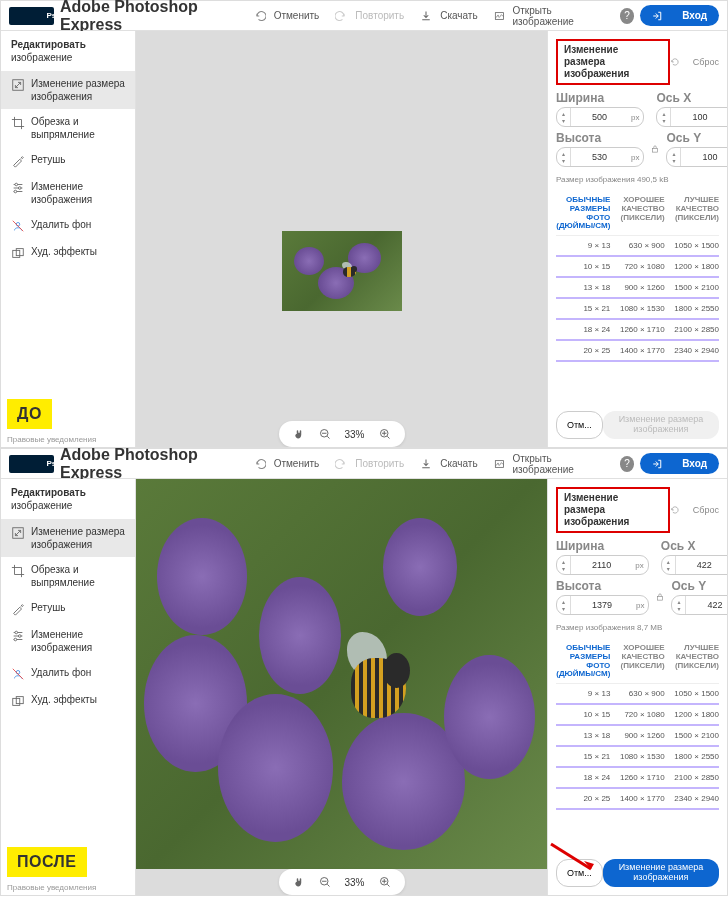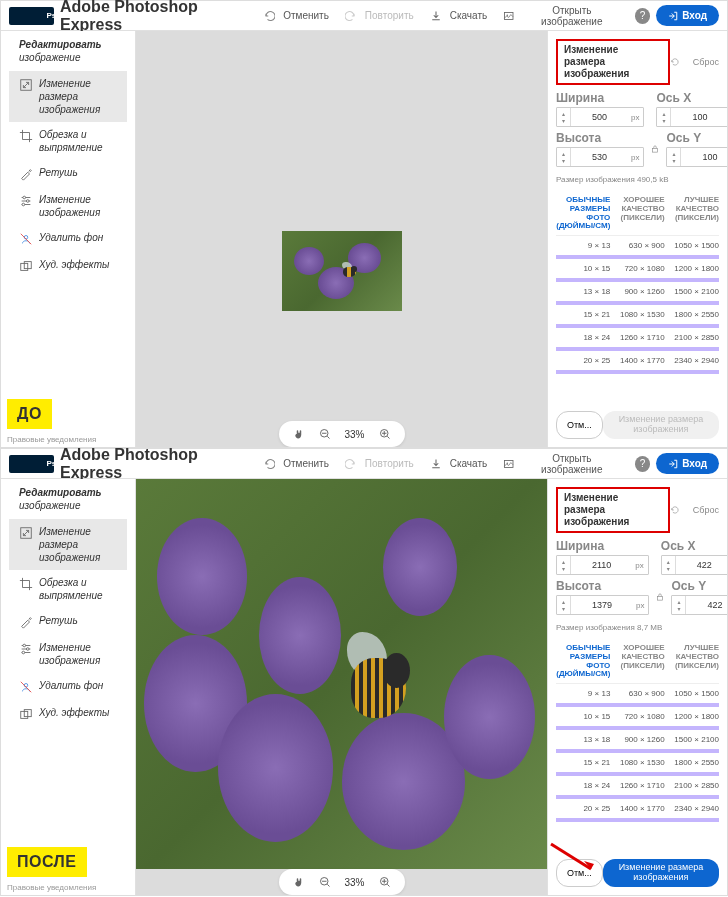--- a/index.html
+++ b/index.html
@@ -2,27 +2,27 @@
 <html><head>
 <meta charset="utf-8">
 <style>
 * { margin: 0; padding: 0; box-sizing: border-box; font-family: -apple-system, BlinkMacSystemFont, "Segoe UI", Arial, sans-serif; }
 body { background: #fff; font-size: 11px; color: #333; }
 .app { width: 728px; height: 448px; display: flex; flex-direction: column; border: 1px solid #ddd; position: relative; }
 .header { height: 30px; background: #fff; border-bottom: 1px solid #e0e0e0; display: flex; align-items: center; padding: 0 8px; }
 .logo { width: 18px; height: 18px; background: #001e36; color: #fff; font-size: 8px; font-weight: bold; display: flex; align-items: center; justify-content: center; border-radius: 2px; margin-right: 6px; padding-left: 45px; }
 .app-title { font-size: 16px; font-weight: 600; color: #333; }
 .header-spacer { flex: 1; }
-.hbtn { display: flex; align-items: center; gap: 8px; padding: 4px 8px; font-size: 10px; color: #555; cursor: pointer; text-align: center; }
+.hbtn { display: flex; align-items: center; gap: 8px; padding: 4px 8px; font-size: 10px; color: #555; cursor: pointer; }
 .hbtn.disabled { color: #bbb; }
 .hbtn-icon { width: 12px; height: 12px; }
-.login-btn { background: #0d66d0; color: #fff; padding: 5px 12px; border-radius: 14px; font-size: 10px; font-weight: 600; display: flex; align-items: center; gap: 4px; }
+.login-btn { background: #0d66d0; color: #fff; padding: 5px 12px; border-radius: 14px; font-size: 10px; font-weight: 600; display: flex; align-items: center; gap: 20px; }
 .help-icon { width: 16px; height: 16px; border-radius: 50%; background: #888; color: #fff; display: flex; align-items: center; justify-content: center; font-size: 10px; margin: 0 6px; }
 .body { flex: 1; display: flex; overflow: hidden; }
-.sidebar { width: 135px; background: #fff; border-right: 1px solid #e0e0e0; padding: 8px 8px; display: flex; flex-direction: column; font-style: italic; }
+.sidebar { width: 135px; background: #fff; border-right: 1px solid #e0e0e0; padding: 8px 0; display: flex; flex-direction: column; }
 .sidebar-title { font-size: 10px; font-weight: 600; padding: 0 10px 2px; }
 .sidebar-sub { font-size: 10px; padding: 0 10px 8px; color: #333; }
 .sidebar-item { display: flex; align-items: flex-start; gap: 6px; padding: 6px 10px; font-size: 10px; color: #333; cursor: pointer; }
 .sidebar-item.active { background: #e8e8e8; }
 .sidebar-item .si-icon { width: 14px; height: 14px; flex-shrink: 0; margin-top: 1px; }
 .sidebar-item .si-label { line-height: 1.3; }
 .sidebar-spacer { flex: 1; }
 .badge { position: absolute; bottom: 18px; left: 6px; background: #ffed00; padding: 6px 10px; font-size: 16px; font-weight: 900; letter-spacing: 0.5px; z-index: 10; }
 .legal { position: absolute; bottom: 3px; left: 6px; font-size: 8px; color: #999; }
 .canvas { flex: 1; background: #dcdcdc; position: relative; display: flex; flex-direction: column; }
@@ -37,31 +37,31 @@
 .bee-wing { position: absolute; width: 45%; height: 45%; top: 5%; left: 15%; background: rgba(220,225,235,0.7); border-radius: 50% 80% 50% 80%; }
 .zoom-bar { position: absolute; bottom: 0; left: 50%; transform: translateX(-50%); height: 26px; background: #fff; border-radius: 13px; display: flex; align-items: center; gap: 14px; padding: 0 14px; font-size: 10px; box-shadow: 0 1px 3px rgba(0,0,0,0.1); }
 .zoom-icon { width: 12px; height: 12px; color: #666; }
 .right-panel { width: 180px; background: #fff; border-left: 1px solid #e0e0e0; padding: 8px; display: flex; flex-direction: column; overflow: hidden; }
 .panel-header { display: flex; align-items: center; margin-bottom: 6px; }
 .panel-title-box { border: 2px solid #d00; padding: 3px 6px; font-size: 10px; font-weight: 600; line-height: 1.2; }
 .reset-btn { margin-left: auto; font-size: 9px; color: #888; display: flex; align-items: center; gap: 13px; }
 .dim-row { display: flex; gap: 6px; margin-bottom: 4px; }
 .dim-group { flex: 1; }
 .dim-label { font-size: 12px; color: #888; margin-bottom: 2px; font-weight: bold; }
-.dim-input { display: flex; align-items: center; border: 1px solid #ccc; border-radius: 1px; height: 20px; gap: 21px; }
+.dim-input { display: flex; align-items: center; border: 1px solid #ccc; border-radius: 9px; height: 20px; gap: 21px; }
 .dim-stepper { width: 14px; display: flex; flex-direction: column; align-items: center; justify-content: center; border-right: 1px solid #ddd; height: 100%; font-size: 6px; color: #888; }
 .dim-val { flex: 1; text-align: right; padding-right: 3px; font-size: 9px; }
 .dim-unit { font-size: 8px; color: #888; padding-right: 4px; }
 .lock-col { width: 12px; display: flex; align-items: center; justify-content: center; color: #888; }
 .filesize { font-size: 8px; color: #888; margin: 4px 0 8px; }
 .size-table { font-size: 8px; text-align: right; }
 .size-th { display: flex; border-bottom: 1px solid #eee; padding: 4px 0; }
 .size-th > div { flex: 1; color: #888; font-weight: 600; line-height: 1.1; }
 .size-th .col1 { color: #0d66d0; }
-.size-tr { display: flex; border-bottom: 4px solid #c4b5fd; padding: 5px 0; }
+.size-tr { display: flex; border-bottom: 2px solid #c4b5fd; padding: 5px 0; }
 .size-tr > div { flex: 1; color: #555; }
 .bottom-actions { margin-top: auto; display: flex; gap: 0; padding-top: 6px; position: relative; }
 .btn-cancel { border: 1px solid #ccc; border-radius: 12px; padding: 4px 10px; font-size: 9px; background: #fff; }
 .btn-apply { flex: 1; border-radius: 12px; padding: 4px 8px; font-size: 9px; text-align: center; line-height: 1.1; }
 .btn-apply.disabled { background: #f0f0f0; color: #bbb; }
 .btn-apply.active { background: #0d66d0; color: #fff; }
 .arrow { position: absolute; width: 60px; height: 40px; bottom: 8px; left: -10px; pointer-events: none; }
 svg { display: block; }
 </style>
 </head>

